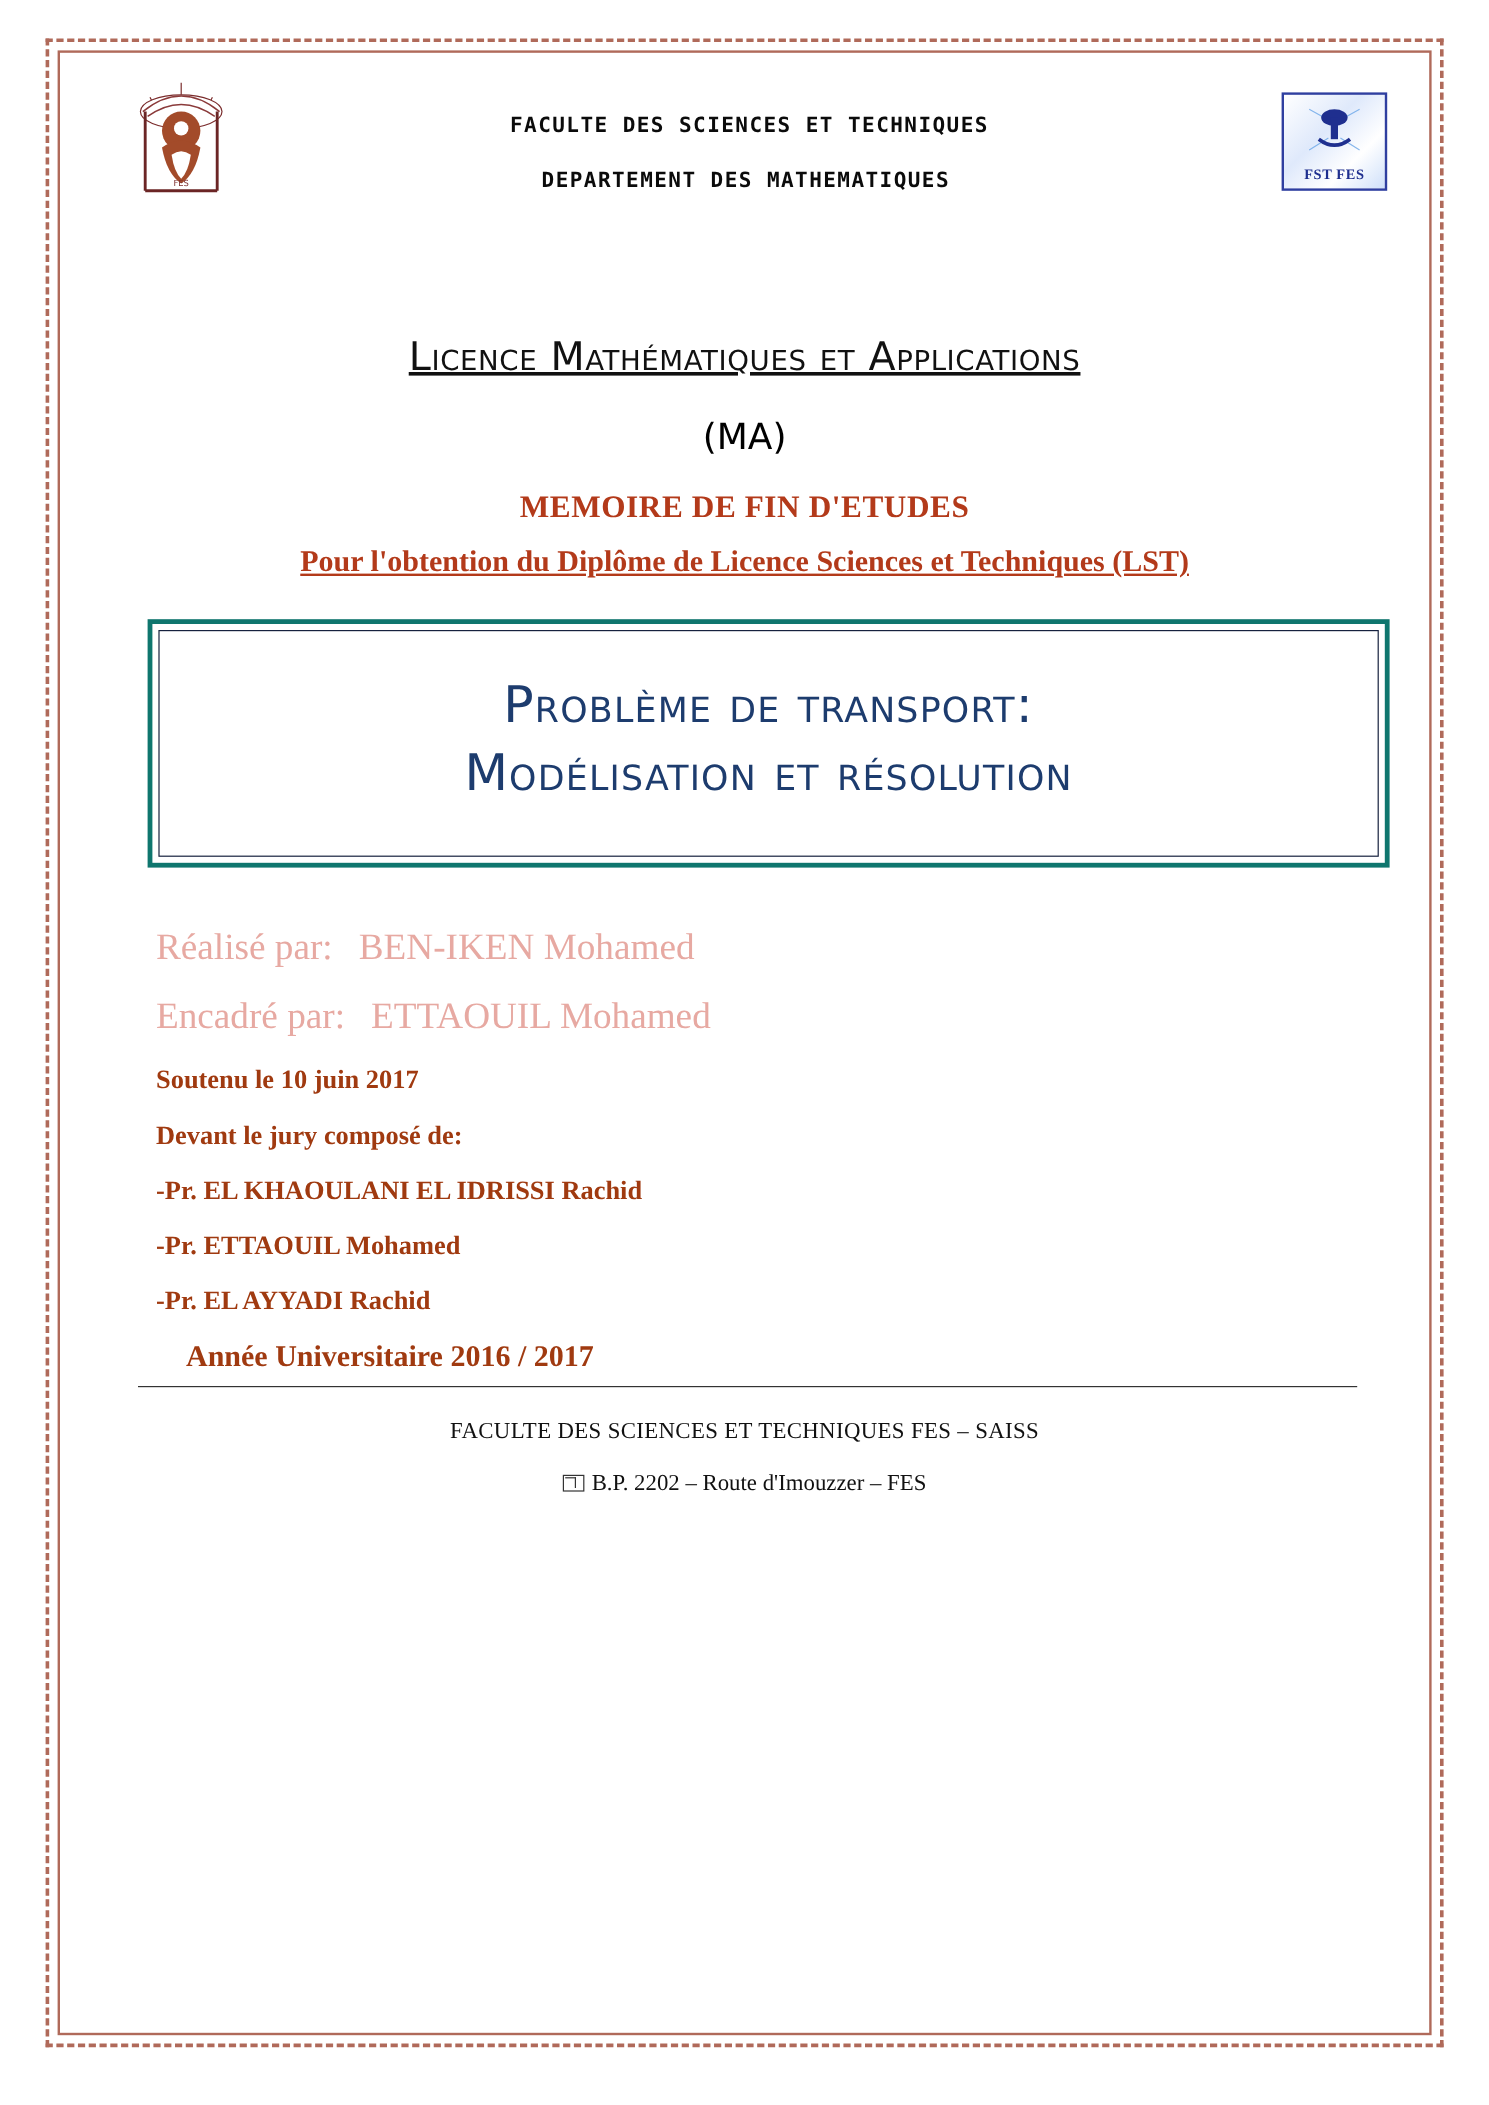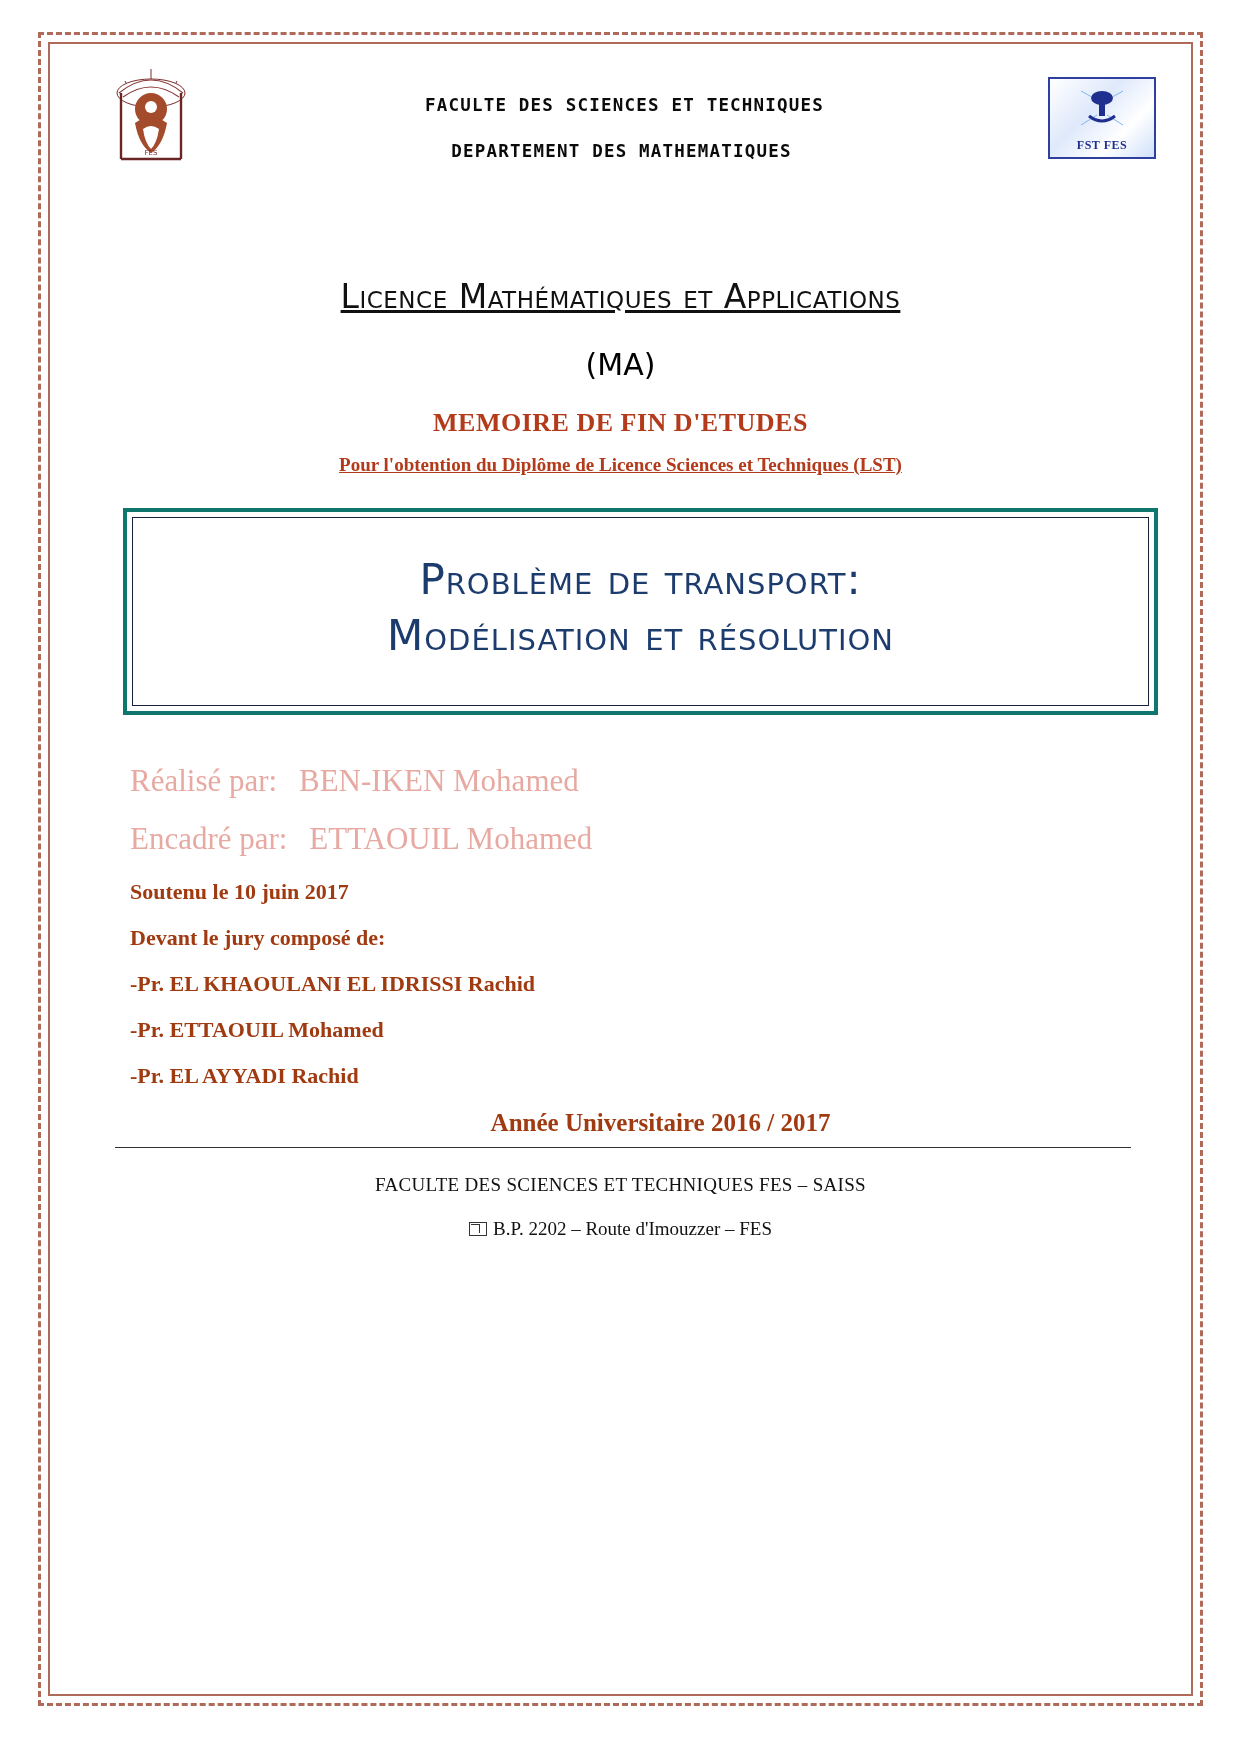--- a/index.html
+++ b/index.html
@@ -62,21 +62,21 @@
     position: absolute;
     left: 30px;
     top: 8px;
     width: 92px;
     height: 112px;
   }
   .logo-right {
     position: absolute;
     right: 10px;
     top: 22px;
-    width: 108px;
+    width: 88px;
     height: 82px;
     border: 2px solid #2f3fa0;
     background:
       linear-gradient(135deg, #ffffff 0%, #dfe9fb 40%, #ffffff 70%, #cfe0fa 100%);
     box-sizing: border-box;
   }
   .logo-right .fst-glyph {
     position: absolute;
     left: 50%;
     top: 6px;
@@ -139,21 +139,21 @@
     font-weight: bold;
     font-size: 26px;
     font-variant: small-caps;
     color: #b33a1a;
     letter-spacing: 0.5px;
   }
   .obtention {
     margin-top: 14px;
     font-family: "Liberation Serif", serif;
     font-weight: bold;
-    font-size: 19px;
+    font-size: 25px;
     color: #b33a1a;
     text-decoration: underline;
     line-height: 1.35;
     padding: 0 30px;
   }
 
   
   .title-box-outer {
     margin: 30px 8px 0 48px;
     border: 4px solid #0f766e;
@@ -201,21 +201,20 @@
     color: #a03a10;
     margin-bottom: 20px;
   }
   .jury-member {
     font-size: 22px;
     font-weight: bold;
     color: #a03a10;
     margin-bottom: 20px;
   }
   .year {
-    text-align: center;
     font-family: "Liberation Serif", serif;
     font-weight: bold;
     font-size: 25px;
     color: #a03a10;
     margin-top: 16px;
     padding-left: 80px;
   }
   .rule {
     margin: 10px 35px 0 40px;
     border-top: 1px solid #333333;

